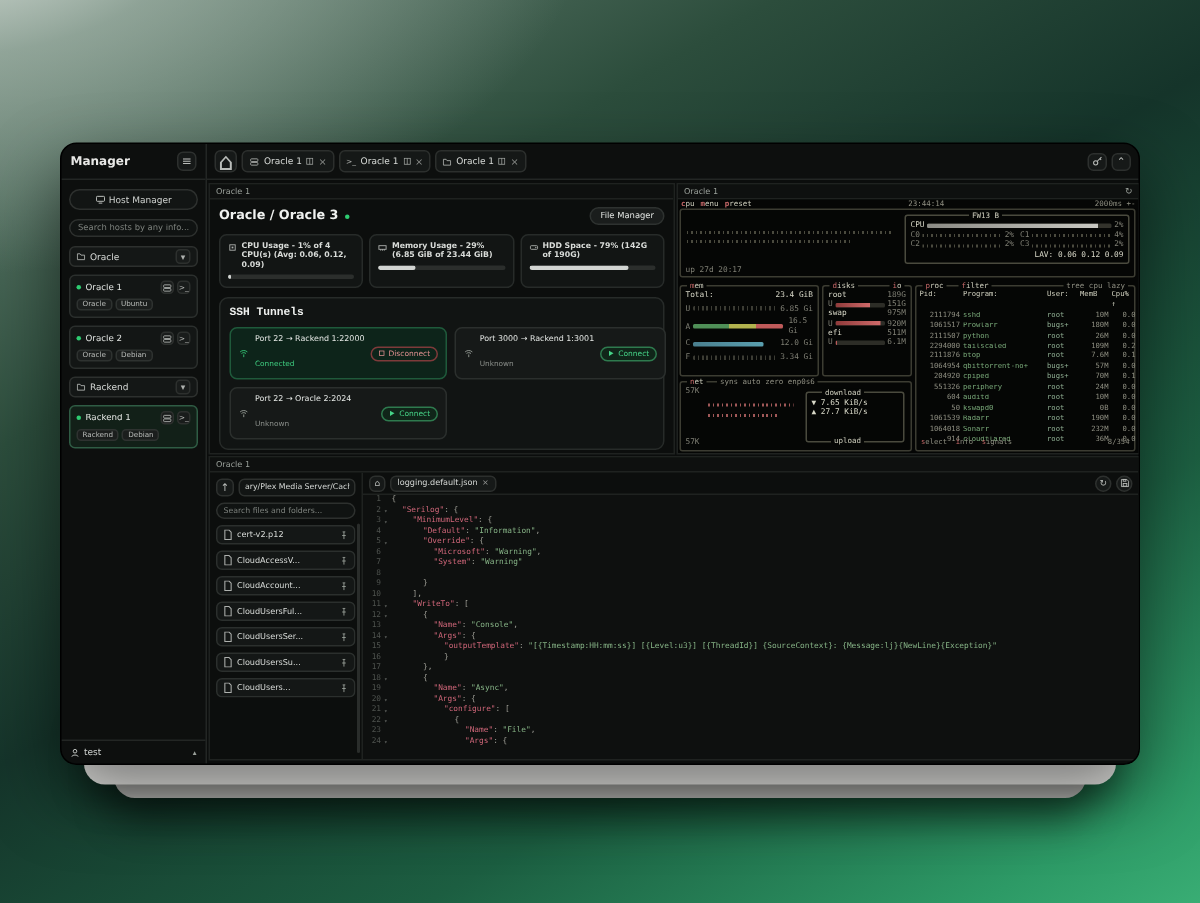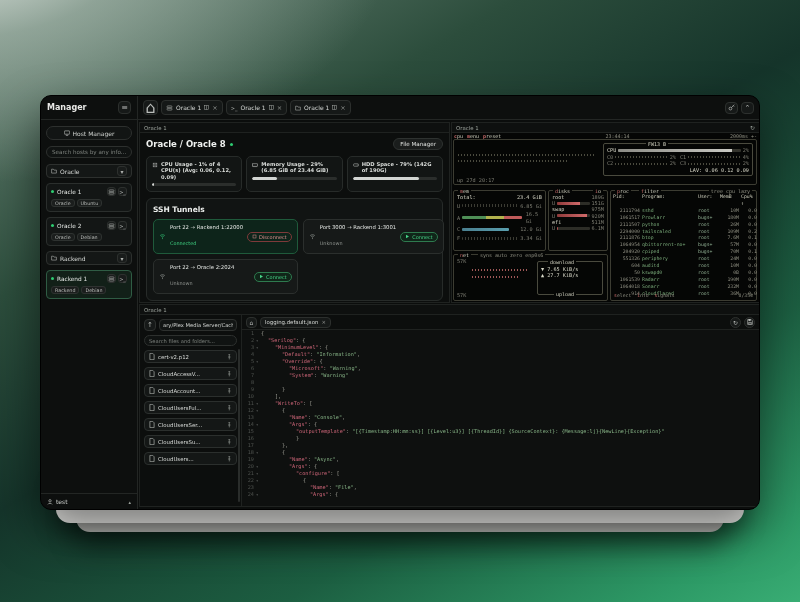--- a/index.html
+++ b/index.html
@@ -71,21 +71,21 @@
   .srv-title { font-size:8.5px; font-weight:bold; color:#f0f2f0; }
   .srv-titlerow .sp { flex:1; }
   .fm-btn { height:12px; padding:0 6px; background:#1a1d1c; border:1px solid #2e3230; border-radius:6px; color:#e0e3e0; font-size:5.6px; display:flex; align-items:center; cursor:pointer; }
   .stats { display:flex; gap:4px; }
   .stat { flex:1; border:1px solid #272b29; background:#121514; border-radius:5px; padding:4px 5px 5px; display:flex; flex-direction:column; gap:3px; }
   .stat-text { font-size:5.2px; line-height:6.4px; font-weight:bold; color:#d9dcd9; display:flex; gap:3px; }
   .stat-text .sicon { flex:none; color:#aeb1ae; margin-top:.5px;}
   .pbar { height:3px; background:#2b2e2c; border-radius:2px; overflow:hidden; }
   .pbar > div { height:100%; background:#d2d5d2; border-radius:2px; }
   .tunnels { border:1px solid #272b29; background:#111413; border-radius:6px; padding:6px; display:flex; flex-direction:column; gap:5px; }
-  .tun-title { font-size:7.5px; font-weight:bold; color:#eef0ee; }
+  .tun-title { font-size:7.5px; font-weight:bold; color:#eef0ee;font-family:Liberation Mono, monospace; }
   .tun-grid { display:grid; grid-template-columns:1fr 1fr; gap:5px; }
   .tun { border:1px solid #2b2f2d; background:#161918; border-radius:5px; padding:4px 5px; display:flex; align-items:center; gap:4px; }
   .tun.connected { background:#0d241a; border-color:#1f5a3b; }
   .tun .ticn { flex:none; color:#9aa09a; display:flex; }
   .tun.connected .ticn { color:#35c878; }
   .tun-info { flex:1; min-width:0; }
   .tun-route { font-size:5.3px; color:#e4e7e4; white-space:nowrap; overflow:hidden; }
   .tun-status { font-size:4.9px; color:#8d918d; }
   .tun.connected .tun-status { color:#3fcf81; }
   .tun-btn { flex:none; height:10px; padding:0 4px; border-radius:5px; font-size:5px; display:flex; align-items:center; gap:2px; cursor:pointer; background:transparent; }
@@ -323,21 +323,21 @@
       </div>
 
       <div class="content">
 
         <div class="pane" id="pane-server">
           <div class="pane-head">
               <span>Oracle 1</span>
             </div>
           <div class="srv-body">
             <div class="srv-titlerow">
-              <span class="srv-title">Oracle / Oracle 8</span>
+              <span class="srv-title">Oracle / Oracle 3</span>
               <span class="dot"></span>
               <span class="sp"></span>
               <span class="fm-btn">File Manager</span>
             </div>
             <div class="stats" id="stats-holder">
                 <div class="stat">
                   <div class="stat-text">
                     <span class="sicon">
                       <svg class="ic" width="6" height="6" viewBox="0 0 10 10">
                         <rect x="2" y="2" width="6" height="6" fill="none" stroke="currentColor"></rect>

